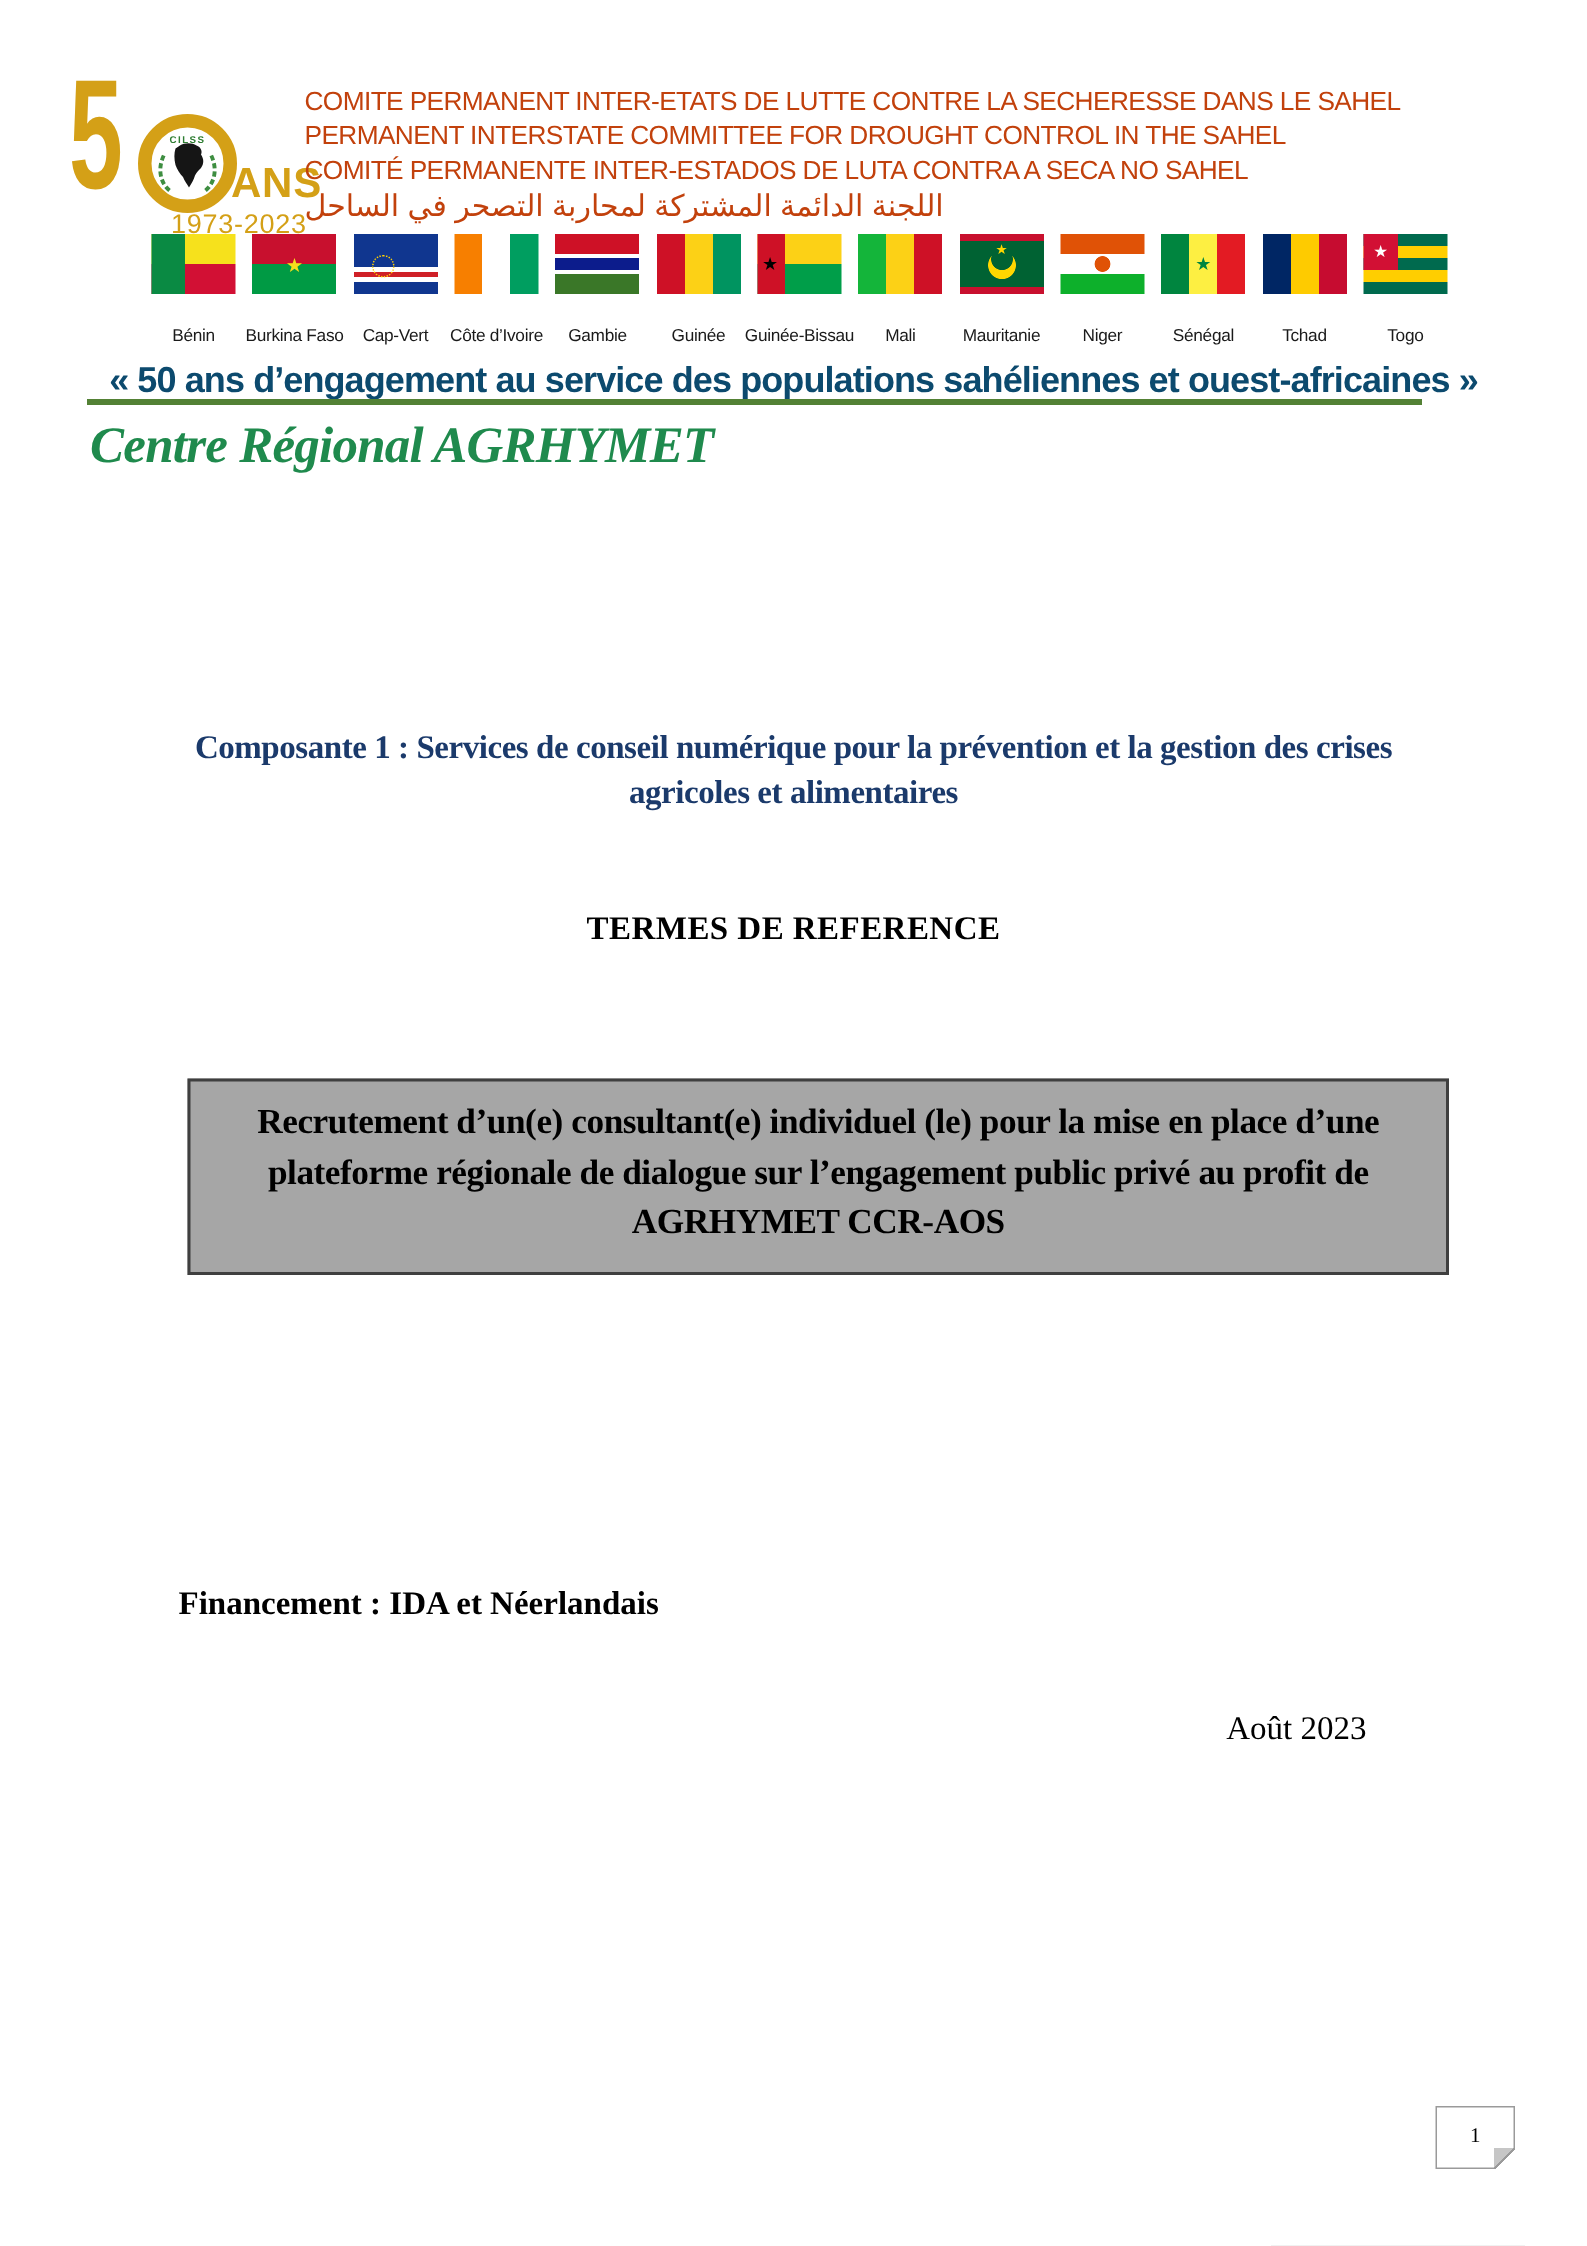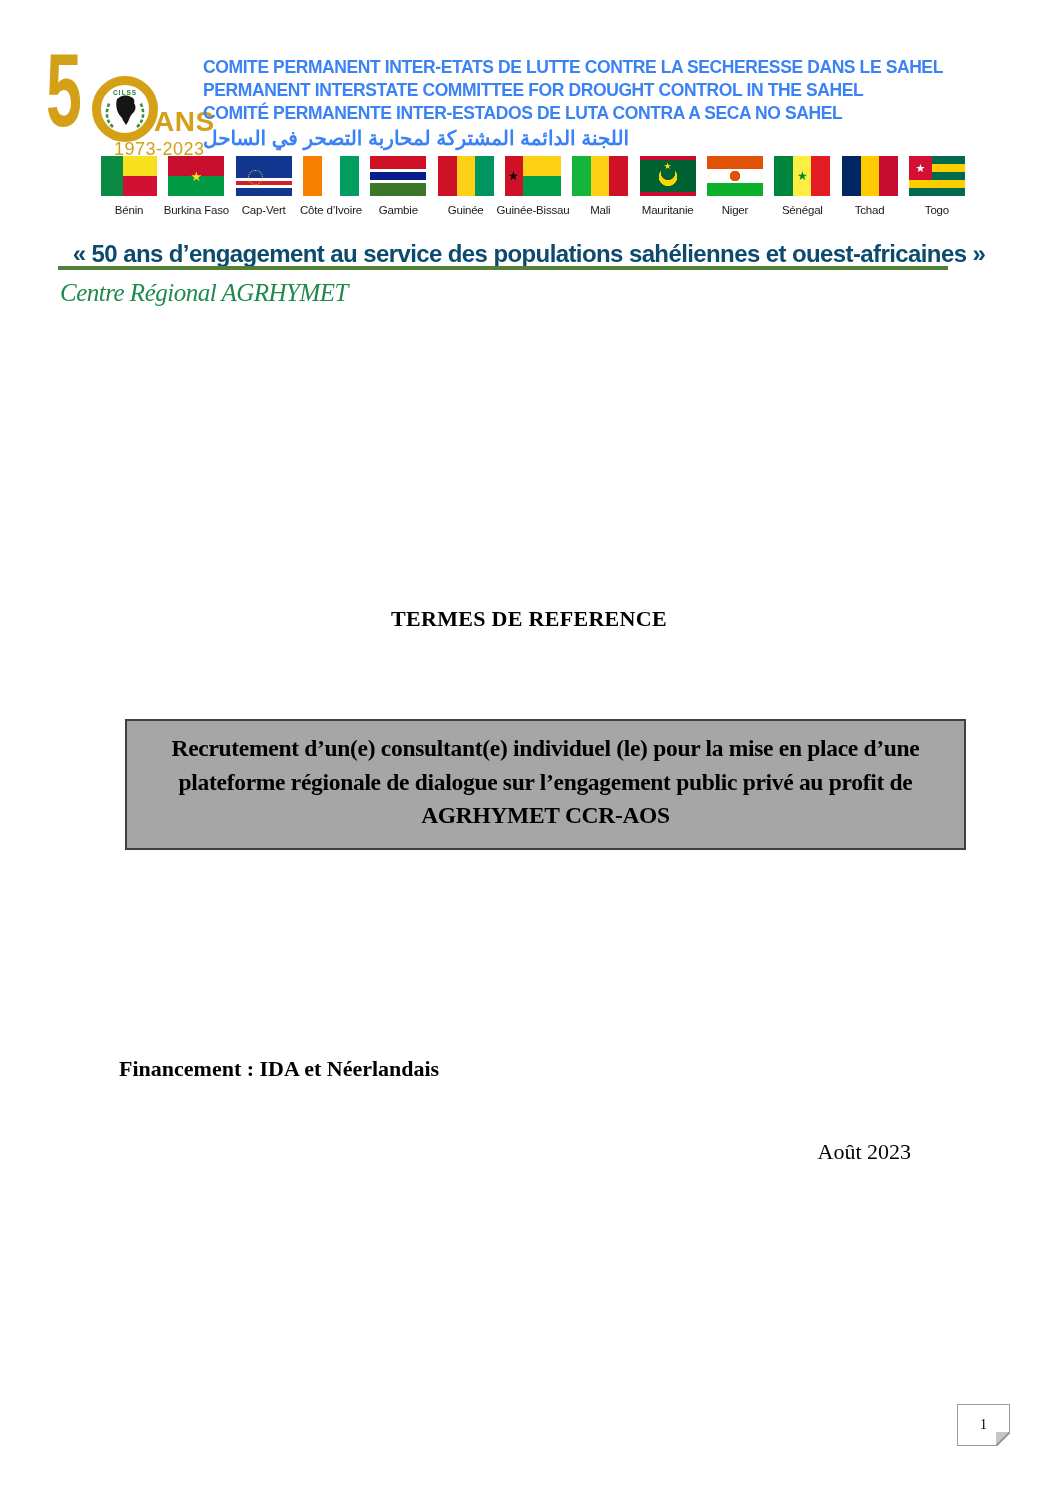--- a/index.html
+++ b/index.html
@@ -27,34 +27,34 @@
     font-size:28px; color:#D4A017; letter-spacing:0.5px;text-align:center;
   }
   .logo-years{
     position:absolute; left:74px; top:93px;
     font-family:"Liberation Sans", sans-serif; font-weight:500;
     font-size:18px; color:#D4A017; letter-spacing:0.5px;
   }
   
   .org{
     position:absolute; left:203px; top:56px; width:800px;
-    font-family:"Liberation Sans", sans-serif; font-weight:700;
-    font-size:17.5px; line-height:23px; color:#3b82f6; letter-spacing:-0.4px;
+    font-family:"Liberation Sans", sans-serif; font-weight:400;
+    font-size:17.5px; line-height:23px; color:#c2410c; letter-spacing:-0.4px;
     white-space:nowrap;
   }
   .org .arabic{font-size:20px; line-height:27px; letter-spacing:0;}
   
   .flags{
     position:absolute; left:98px; top:156px; width:870px;
     display:flex; justify-content:space-between;
   }
   .flag-item{display:flex; flex-direction:column; align-items:center; width:62px;}
   .fl{width:56px; height:40px; position:relative; flex:none;}
   .flag-label{
-    margin-top:8px; font-family:"Liberation Sans", sans-serif;
+    margin-top:22px; font-family:"Liberation Sans", sans-serif;
     font-size:11.5px; color:#1a1a1a; text-align:right; white-space:nowrap;
     letter-spacing:-0.2px;
   }
   .fl-benin{background:linear-gradient(90deg,#0a8a43 0 40%,rgba(0,0,0,0) 40%),linear-gradient(180deg,#f6e11c 0 50%,#d21034 50%);}
   .fl-burkina{background:linear-gradient(180deg,#c8102e 0 50%,#009a44 50%);}
   .fl-burkina::after{content:"★";color:#f6e11c;position:absolute;inset:0;display:flex;align-items:center;justify-content:center;font-size:13px;line-height:1;}
   .fl-capvert{background-color:#10368f;background-image:linear-gradient(180deg,rgba(0,0,0,0) 0 55%,#fff 55% 63%,#cf2027 63% 72%,#fff 72% 80%,rgba(0,0,0,0) 80%);}
   .fl-capvert::after{content:"";position:absolute;left:12px;top:14px;width:13px;height:13px;border:1.5px dotted #ffd100;border-radius:50%;}
   .fl-cotedivoire{background:linear-gradient(90deg,#f77f00 0 33.3%,#ffffff 33.3% 66.6%,#009e60 66.6%);}
   .fl-gambie{background:linear-gradient(180deg,#ce1126 0 33%,#ffffff 33% 40%,#0c1c8c 40% 60%,#ffffff 60% 67%,#3a7728 67%);}
@@ -73,22 +73,22 @@
   
   .quote{
     position:absolute; left:0; top:240px; width:100%; text-align:center;
     font-family:"Liberation Sans", sans-serif; font-weight:700;
     font-size:24px; color:#0c4a6e; letter-spacing:-0.6px;
   }
   .quote-rule{position:absolute; left:58px; top:266px; width:890px; height:4px; background:#538135;}
   
   .centre{
     position:absolute; left:60px; top:279px;
-    font-family:"Liberation Serif", serif; font-weight:400; font-style:italic;
-    font-size:25px; color:#1F8A4D; letter-spacing:-0.5px;
+    font-family:"Liberation Serif", serif; font-weight:700; font-style:italic;
+    font-size:34px; color:#1F8A4D; letter-spacing:-0.5px;
   }
   
   .ptitle{
     position:absolute; left:105px; top:411px; width:848px; text-align:center;
     font-weight:700; font-size:23px; line-height:31px; color:#7B3F9B;
     letter-spacing:-0.5px;
   }
   .ctitle{
     position:absolute; left:105px; top:483px; width:848px; text-align:center;
     font-weight:700; font-size:22px; line-height:30px; color:#1B3A6B;
@@ -209,20 +209,21 @@
         <div class="flag-label">Togo</div>
       </div>
     </div>
 
   <div class="quote">« 50 ans d’engagement au service des populations sahéliennes et ouest-africaines »</div>
   <div class="quote-rule"></div>
 
   <div class="centre">Centre Régional AGRHYMET</div>
 
 
+  <div class="ctitle">Composante 1 : Services de conseil numérique pour la prévention et la gestion des crises agricoles et alimentaires</div>
 
   <div class="tor">TERMES DE REFERENCE</div>
 
   <div class="graybox">
     <div class="txt">Recrutement d’un(e) consultant(e) individuel (le) pour la mise en place d’une plateforme régionale de dialogue sur l’engagement public privé au profit de AGRHYMET CCR-AOS</div>
   </div>
 
   <div class="financing">Financement : IDA et Néerlandais</div>
 
   <div class="docdate">Août 2023</div>

